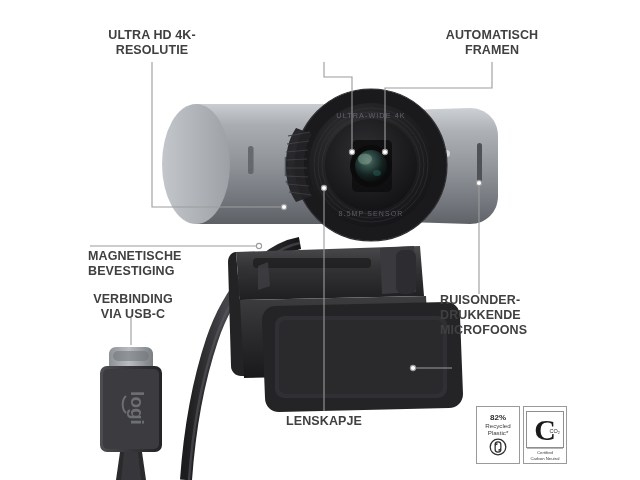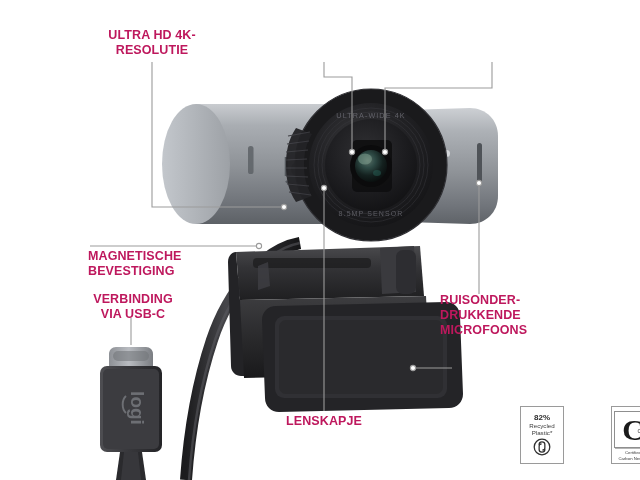--- a/index.html
+++ b/index.html
@@ -1,31 +1,31 @@
 <!DOCTYPE html>
 <html><head>
 <meta charset="utf-8">
 <style>
   html,body{margin:0;padding:0;background:#fff;}
   body{width:640px;height:480px;overflow:hidden;
        font-family:"Liberation Sans","DejaVu Sans",sans-serif;}
   #stage{position:relative;width:640px;height:480px;background:#ffffff;}
 
   .callout{position:absolute;font-weight:bold;font-size:12.5px;line-height:1.18;
-           letter-spacing:.1px;color:#be185d;white-space:pre-line;}
+           letter-spacing:.1px;color:#404040;white-space:pre-line;}
   .ca-center{text-align:center;}
   .ca-left{text-align:left;}
 
   svg.leaders{position:absolute;left:0;top:0;width:640px;height:480px;
               pointer-events:none;}
 
   
   #badges{position:absolute;left:476px;top:406px;display:flex;gap:3px;}
   .badge{border:1px solid #9a9a9a;background:#fff;box-sizing:border-box;
-         display:flex;flex-direction:column;align-items:center;justify-content:center;margin-left:44px;}
+         display:flex;flex-direction:column;align-items:center;justify-content:center;}
   #badge-recycled{width:44px;height:58px;padding:3px 2px;}
   #badge-recycled .b-pct{font-size:8px;font-weight:bold;color:#2a2a2a;line-height:1;}
   #badge-recycled .b-l1,#badge-recycled .b-l2{font-size:6.2px;color:#3a3a3a;line-height:1.15;}
   #badge-carbon{width:44px;height:58px;padding:2px;justify-content:space-between;}
   .cbox{border:1px solid #8f8f8f;width:36px;height:38px;display:flex;
         align-items:center;justify-content:center;margin-top:2px;position:relative;}
   .cbox .bigC{font-family:"Liberation Serif","DejaVu Serif",serif;font-weight:bold;
               font-size:30px;line-height:1;color:#1a1a1a;}
   .cbox .co2{font-size:5.5px;color:#2a2a2a;position:absolute;right:3px;bottom:13px;}
   #badge-carbon .b-cert{font-size:4.3px;color:#3a3a3a;text-align:center;line-height:1.25;
@@ -216,20 +216,22 @@
 
       <path d="M324,411 L324,189"></path>
       <circle cx="324" cy="188" r="2.6" fill="#ffffff"></circle>
     </g>
   </svg>
 
   <div class="callout ca-center" style="left:72px;top:28px;width:160px;">ULTRA HD 4K-
 RESOLUTIE</div>
 
 
+  <div class="callout ca-center" style="left:412px;top:28px;width:160px;">AUTOMATISCH
+FRAMEN</div>
 
   <div class="callout ca-left" style="left:88px;top:249px;width:170px;">MAGNETISCHE
 BEVESTIGING</div>
 
   <div class="callout ca-center" style="left:58px;top:292px;width:150px;">VERBINDING
 VIA USB-C</div>
 
   <div class="callout ca-left" style="left:440px;top:293px;width:180px;">RUISONDER-
 DRUKKENDE
 MICROFOONS</div>

